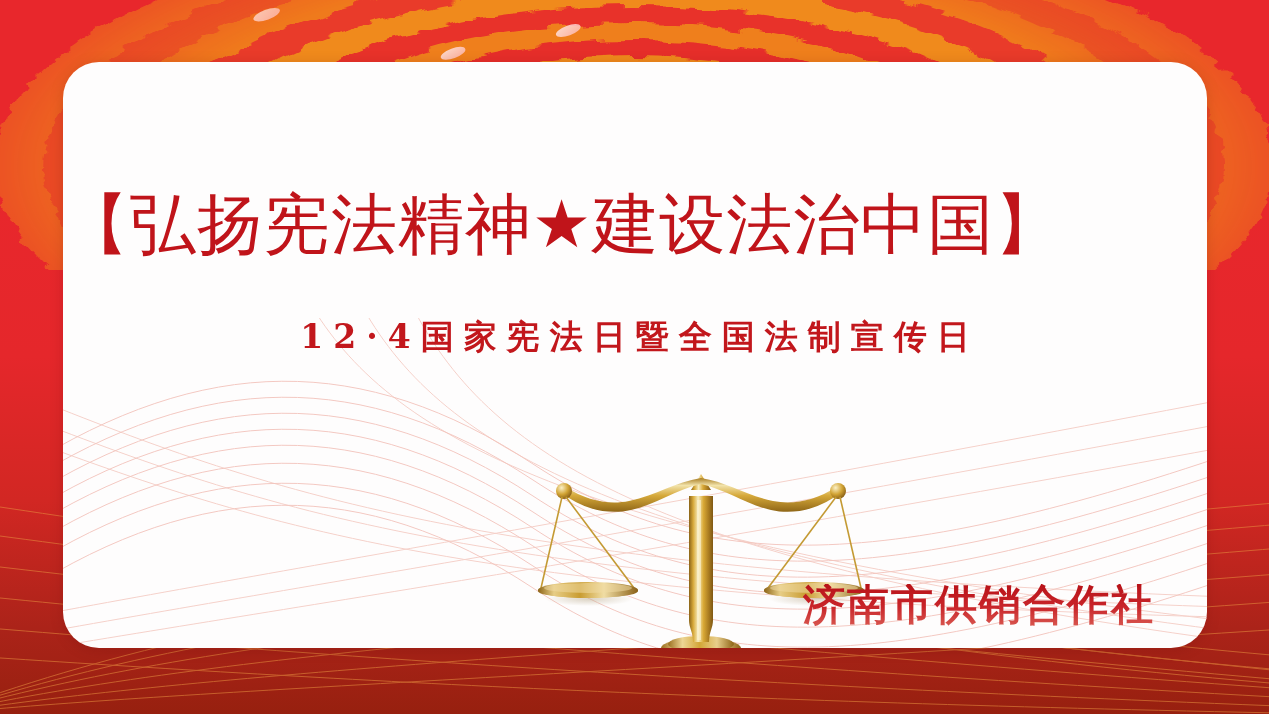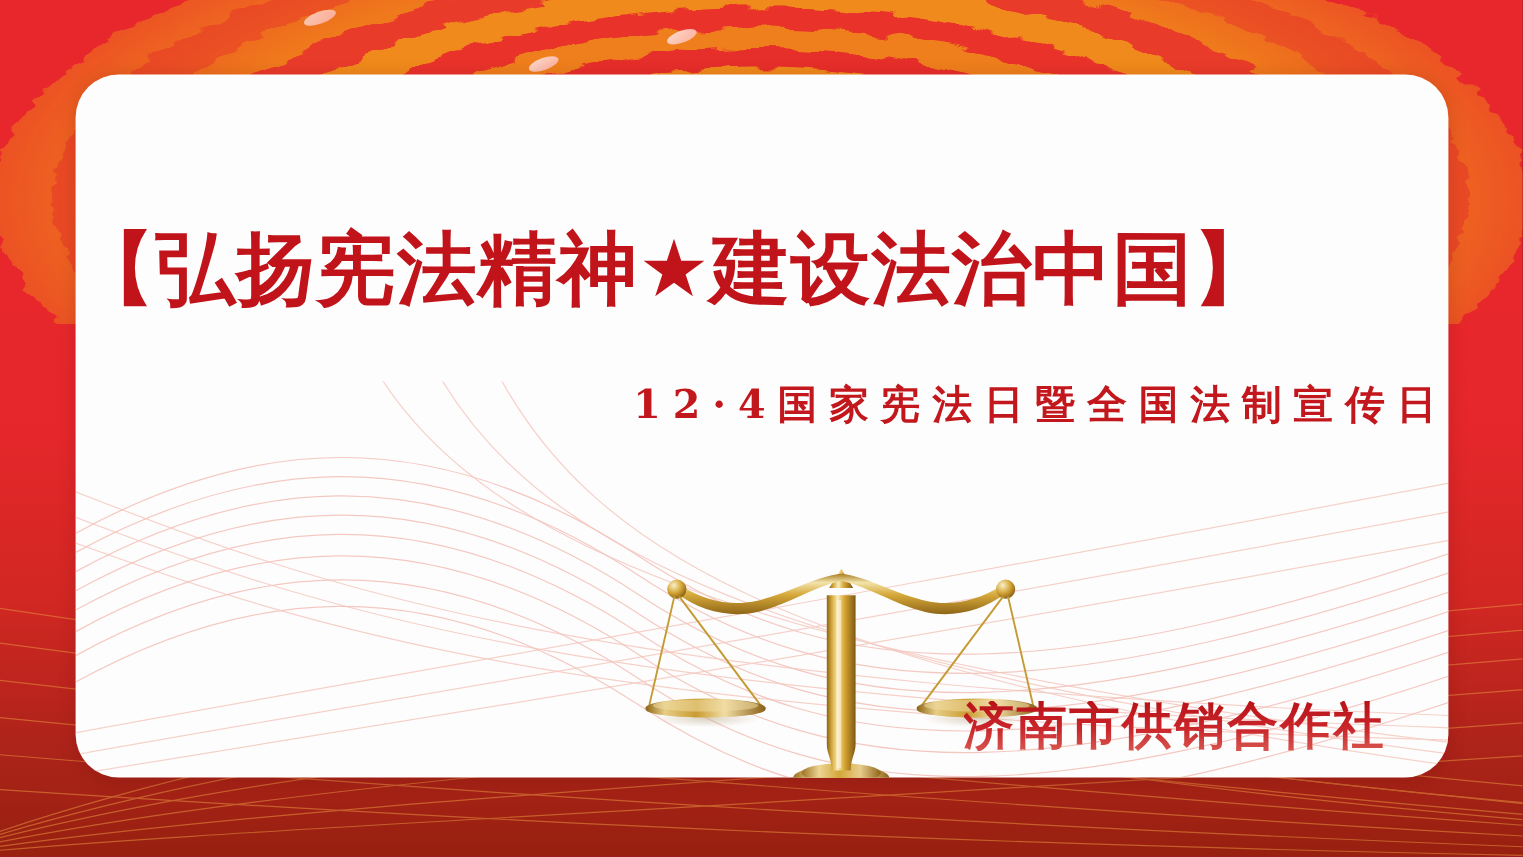--- a/index.html
+++ b/index.html
@@ -66,33 +66,33 @@
   }
 
   
   .headline {
     position: absolute;
     left: 0;
     top: 130px;
     width: 988px;
     text-align: center;
     font-family: "DejaVu Sans", "Liberation Sans", sans-serif;
-    font-weight: 700;
+    font-weight: 400;
     font-size: 66px;
     line-height: 1;
     letter-spacing: 1px;
     color: #c0141a;
     white-space: nowrap;
   }
   .subline {
     position: absolute;
     left: 0;
     top: 258px;
     width: 1144px;
-    text-align: right;
+    text-align: center;
     font-family: "DejaVu Serif", "Liberation Serif", serif;
     font-weight: 700;
     font-size: 33px;
     line-height: 1;
     letter-spacing: 10px;
     text-indent: 10px;
     color: #c2171c;
     white-space: nowrap;
   }
   .org {

